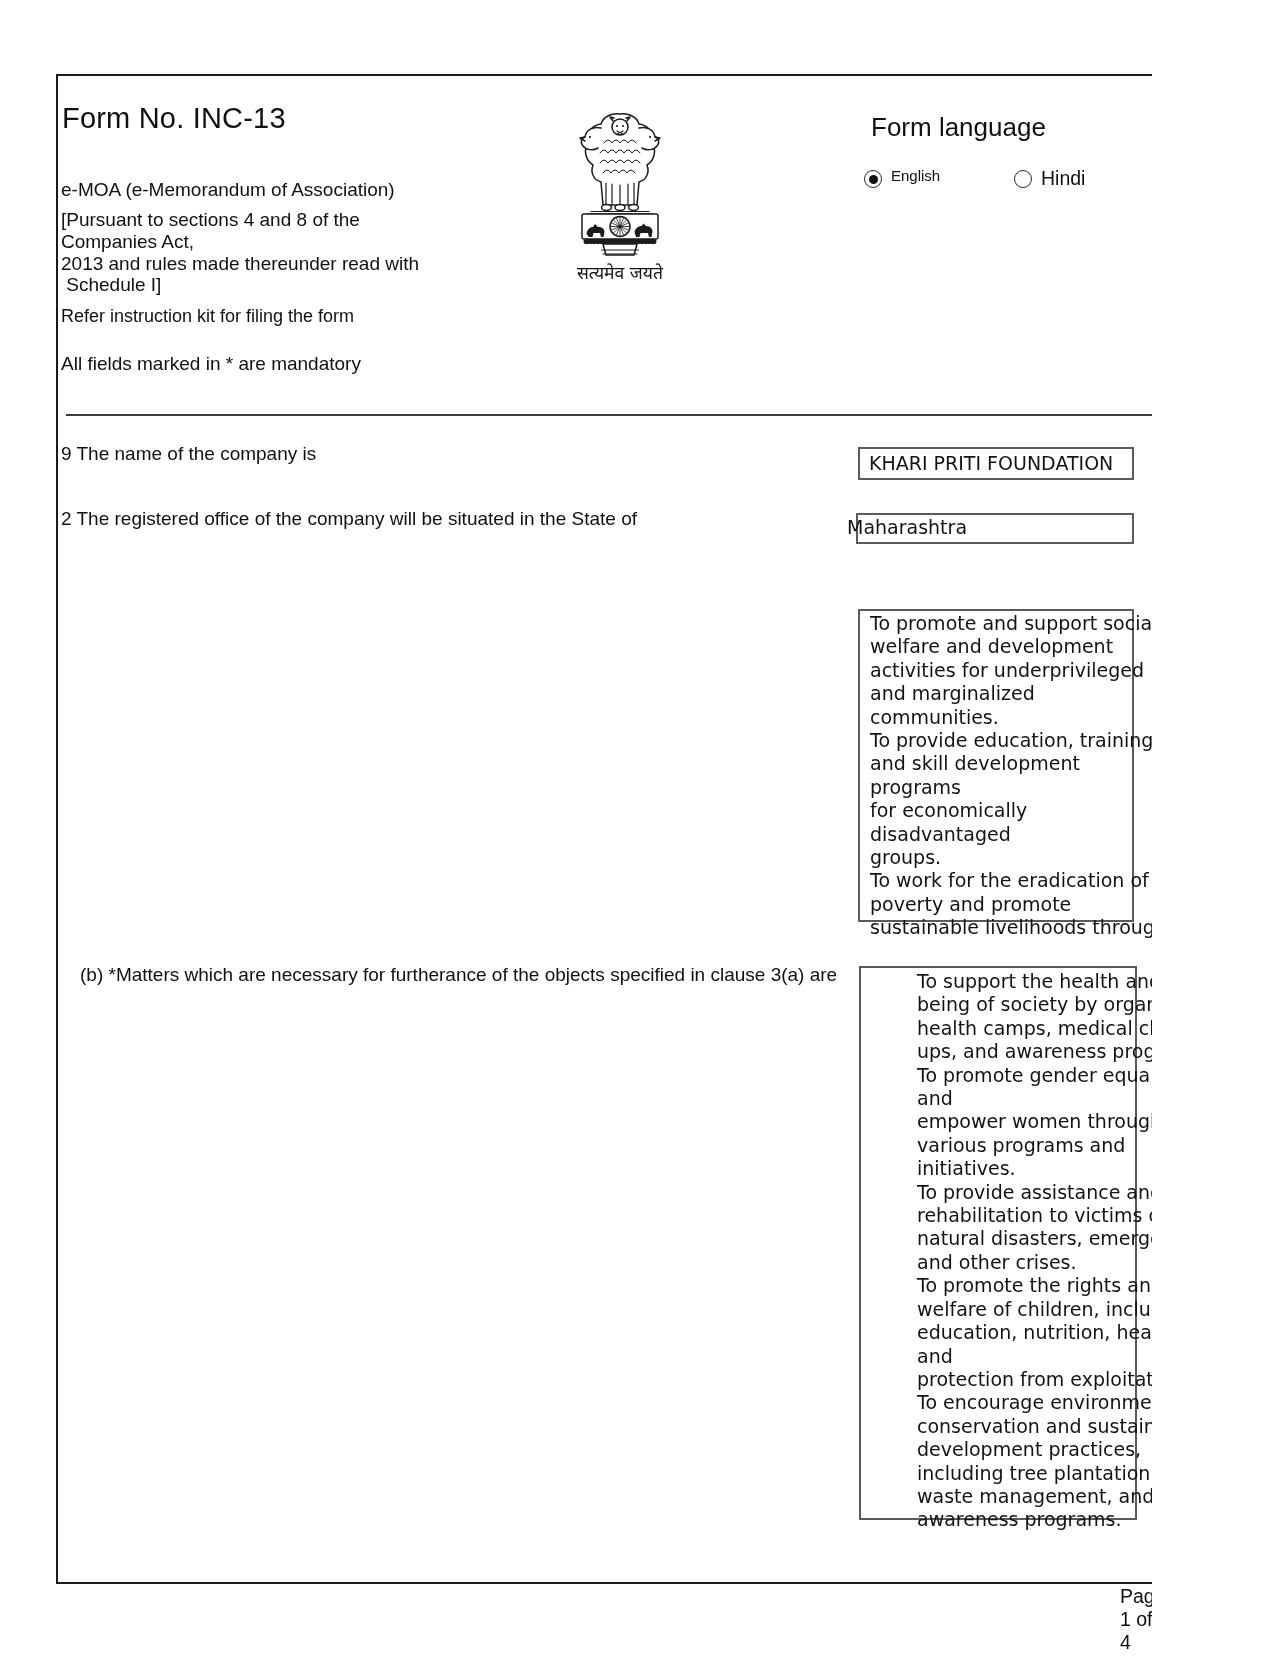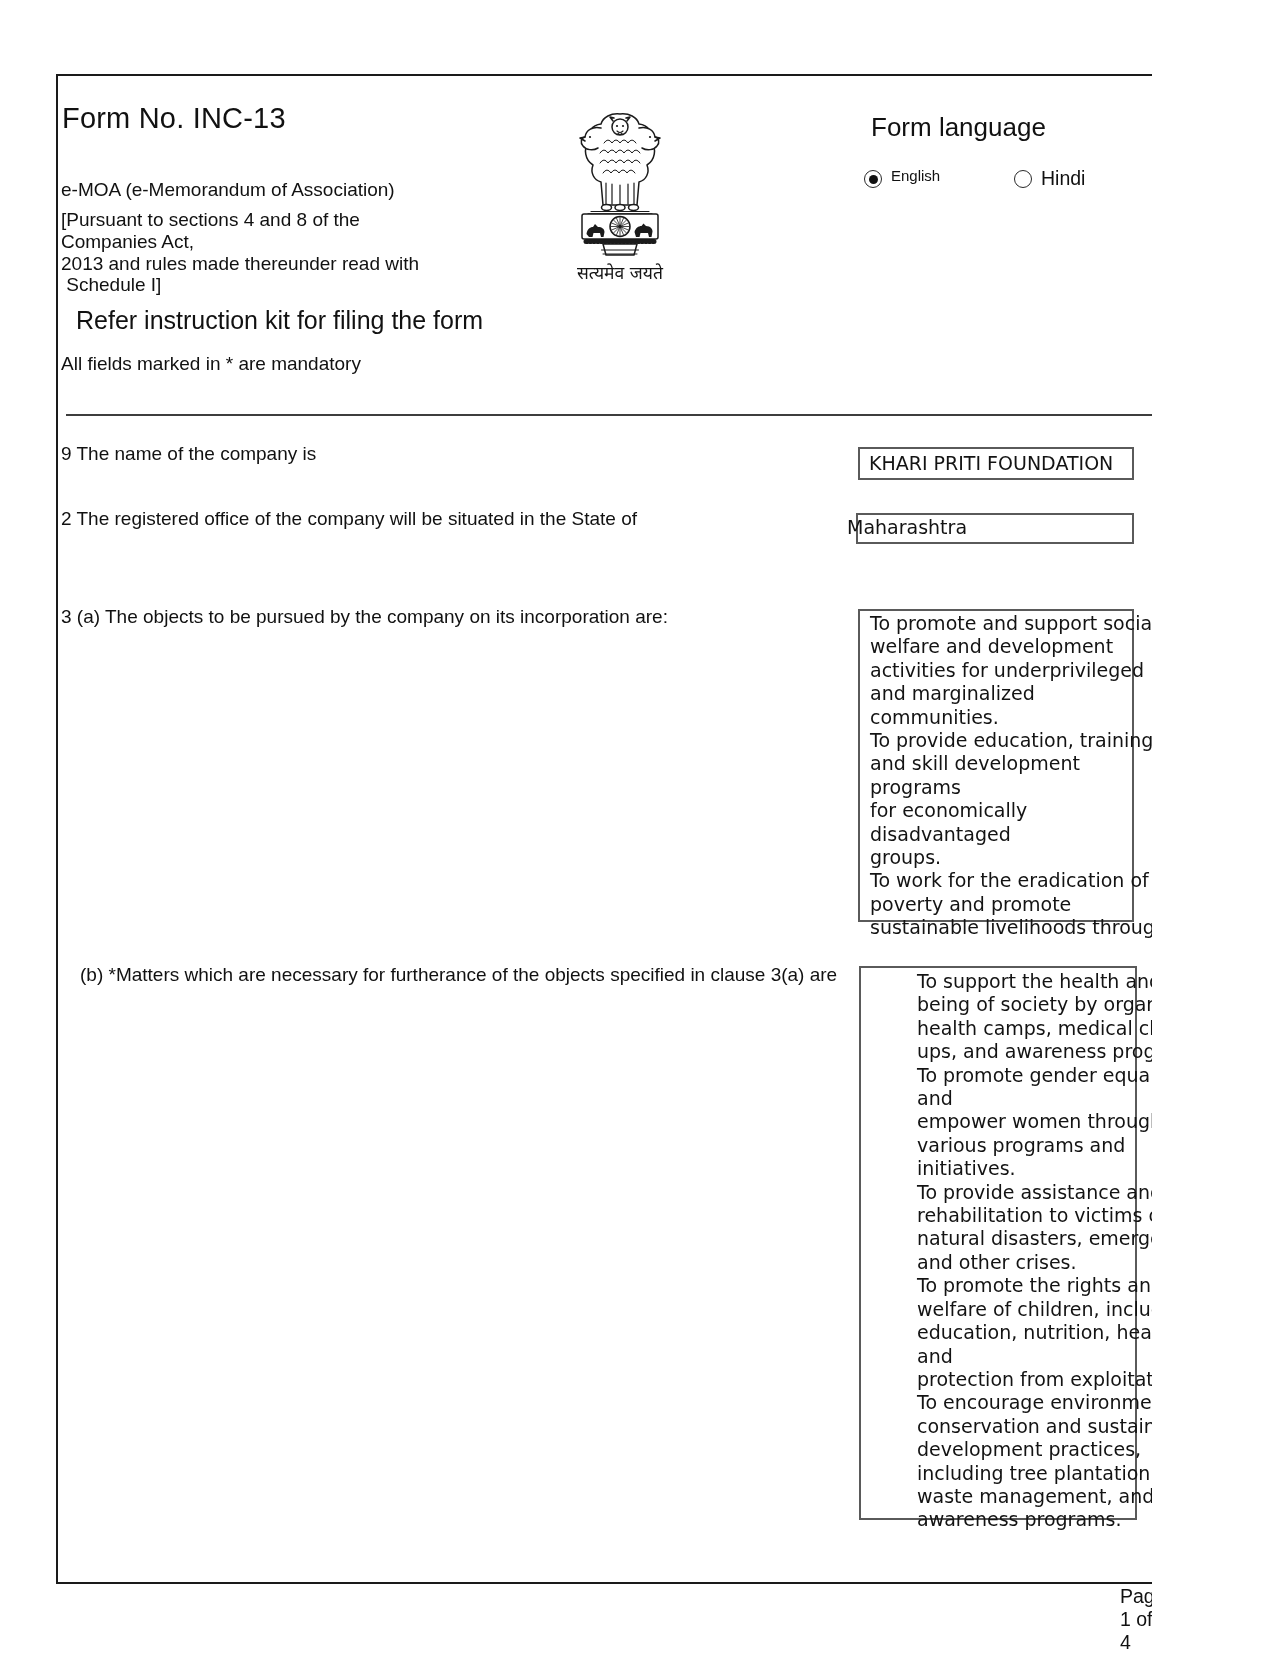--- a/index.html
+++ b/index.html
@@ -23,21 +23,21 @@
     content:""; display:block; width:9px; height:9px; border-radius:50%;
     background:#111; margin:3.5px auto 0 auto;
   }
   .radio-en { left:864px; top:170px; }
   .radio-hi { left:1014px; top:170px; }
   .radio-label-en { left:891px; top:167px; font-size:15px; }
   .radio-label-hi { left:1041px; top:167px; font-size:19.5px; }
 
   .subtitle  { left:61px; top:179px; font-size:19px; }
   .pursuant  { left:61px; top:209px; font-size:19px; line-height:21.8px; white-space:pre; }
-  .refer     { left:76px; top:306px; font-size:25px; }
+  .refer     { left:61px; top:306px; font-size:18px; }
   .mandatory { left:61px; top:353px; font-size:19px; }
 
   .divider { left:66px; top:414px; width:1112px; height:0; border-top:2px solid #3d3d3d; }
 
   .q-label { font-size:19px; white-space:nowrap; }
   .q1-label  { left:61px; top:443px; }
   .q2-label  { left:61px; top:508px; }
   .q3a-label { left:61px; top:606px; }
   .q3b-label { left:80px; top:964px; }
 
@@ -128,21 +128,20 @@
   <div class="abs divider"></div>
 
   <div class="abs q-label q1-label">9 The name of the company is</div>
   <div class="abs fieldbox q1-box"></div>
   <div class="abs fieldvalue q1-value">KHARI PRITI FOUNDATION</div>
 
   <div class="abs q-label q2-label">2 The registered office of the company will be situated in the State of</div>
   <div class="abs fieldbox q2-box"></div>
   <div class="abs fieldvalue q2-value">Maharashtra</div>
 
-  <div class="abs q-label q3a-label">3 (a) The objects to be pursued by the company on its incorporation are:</div>
   <div class="abs fieldbox q3a-box"></div>
   <div class="abs fieldvalue q3a-value">To promote and support social
 welfare and development
 activities for underprivileged
 and marginalized
 communities.
 To provide education, training,
 and skill development
 programs
 for economically

